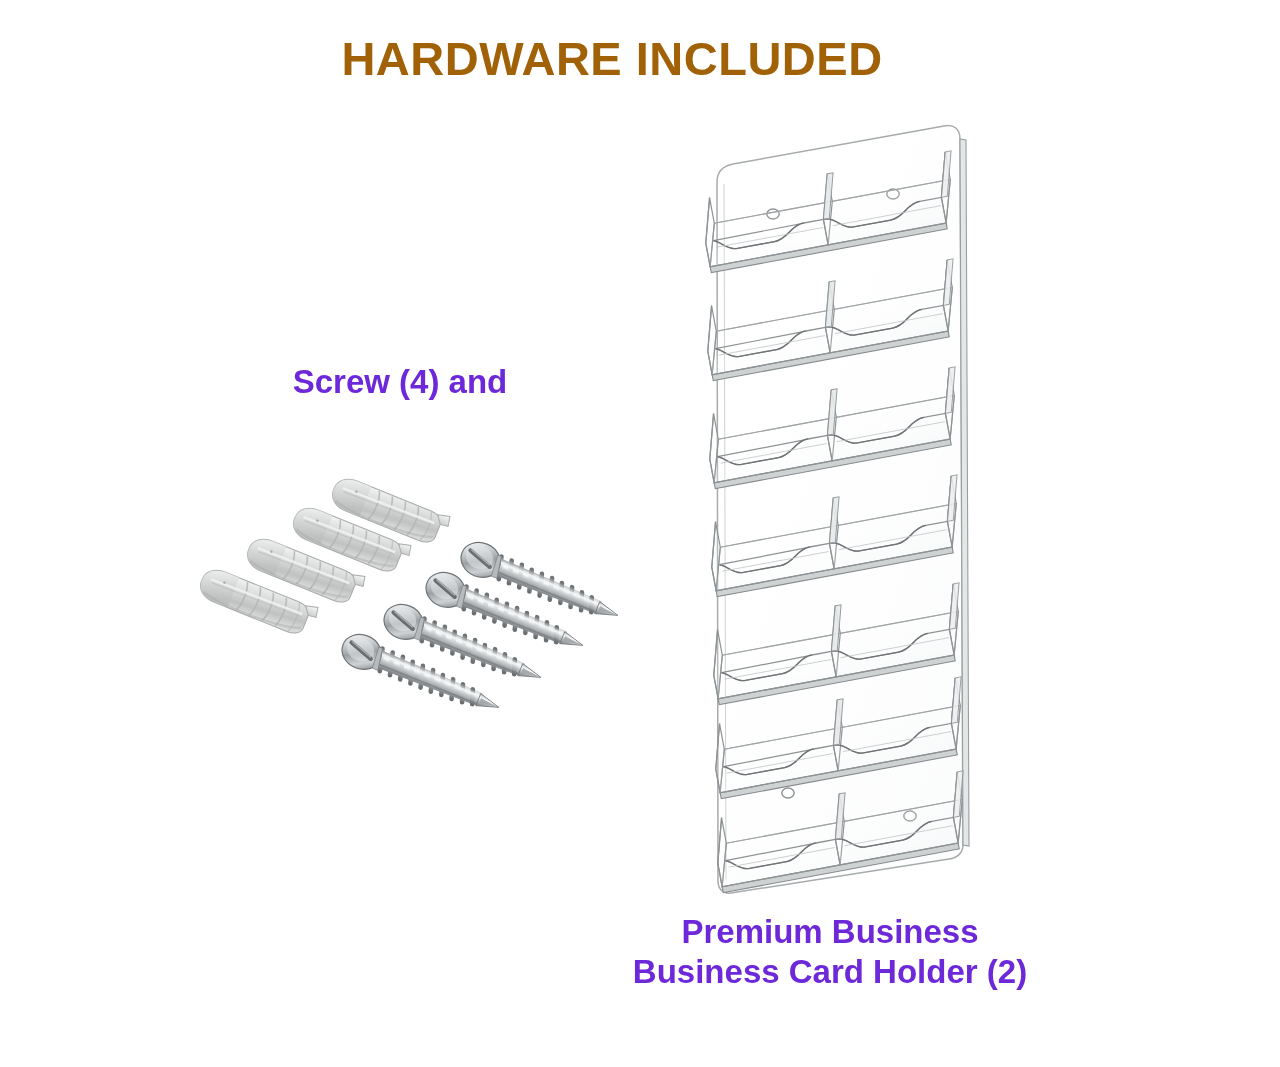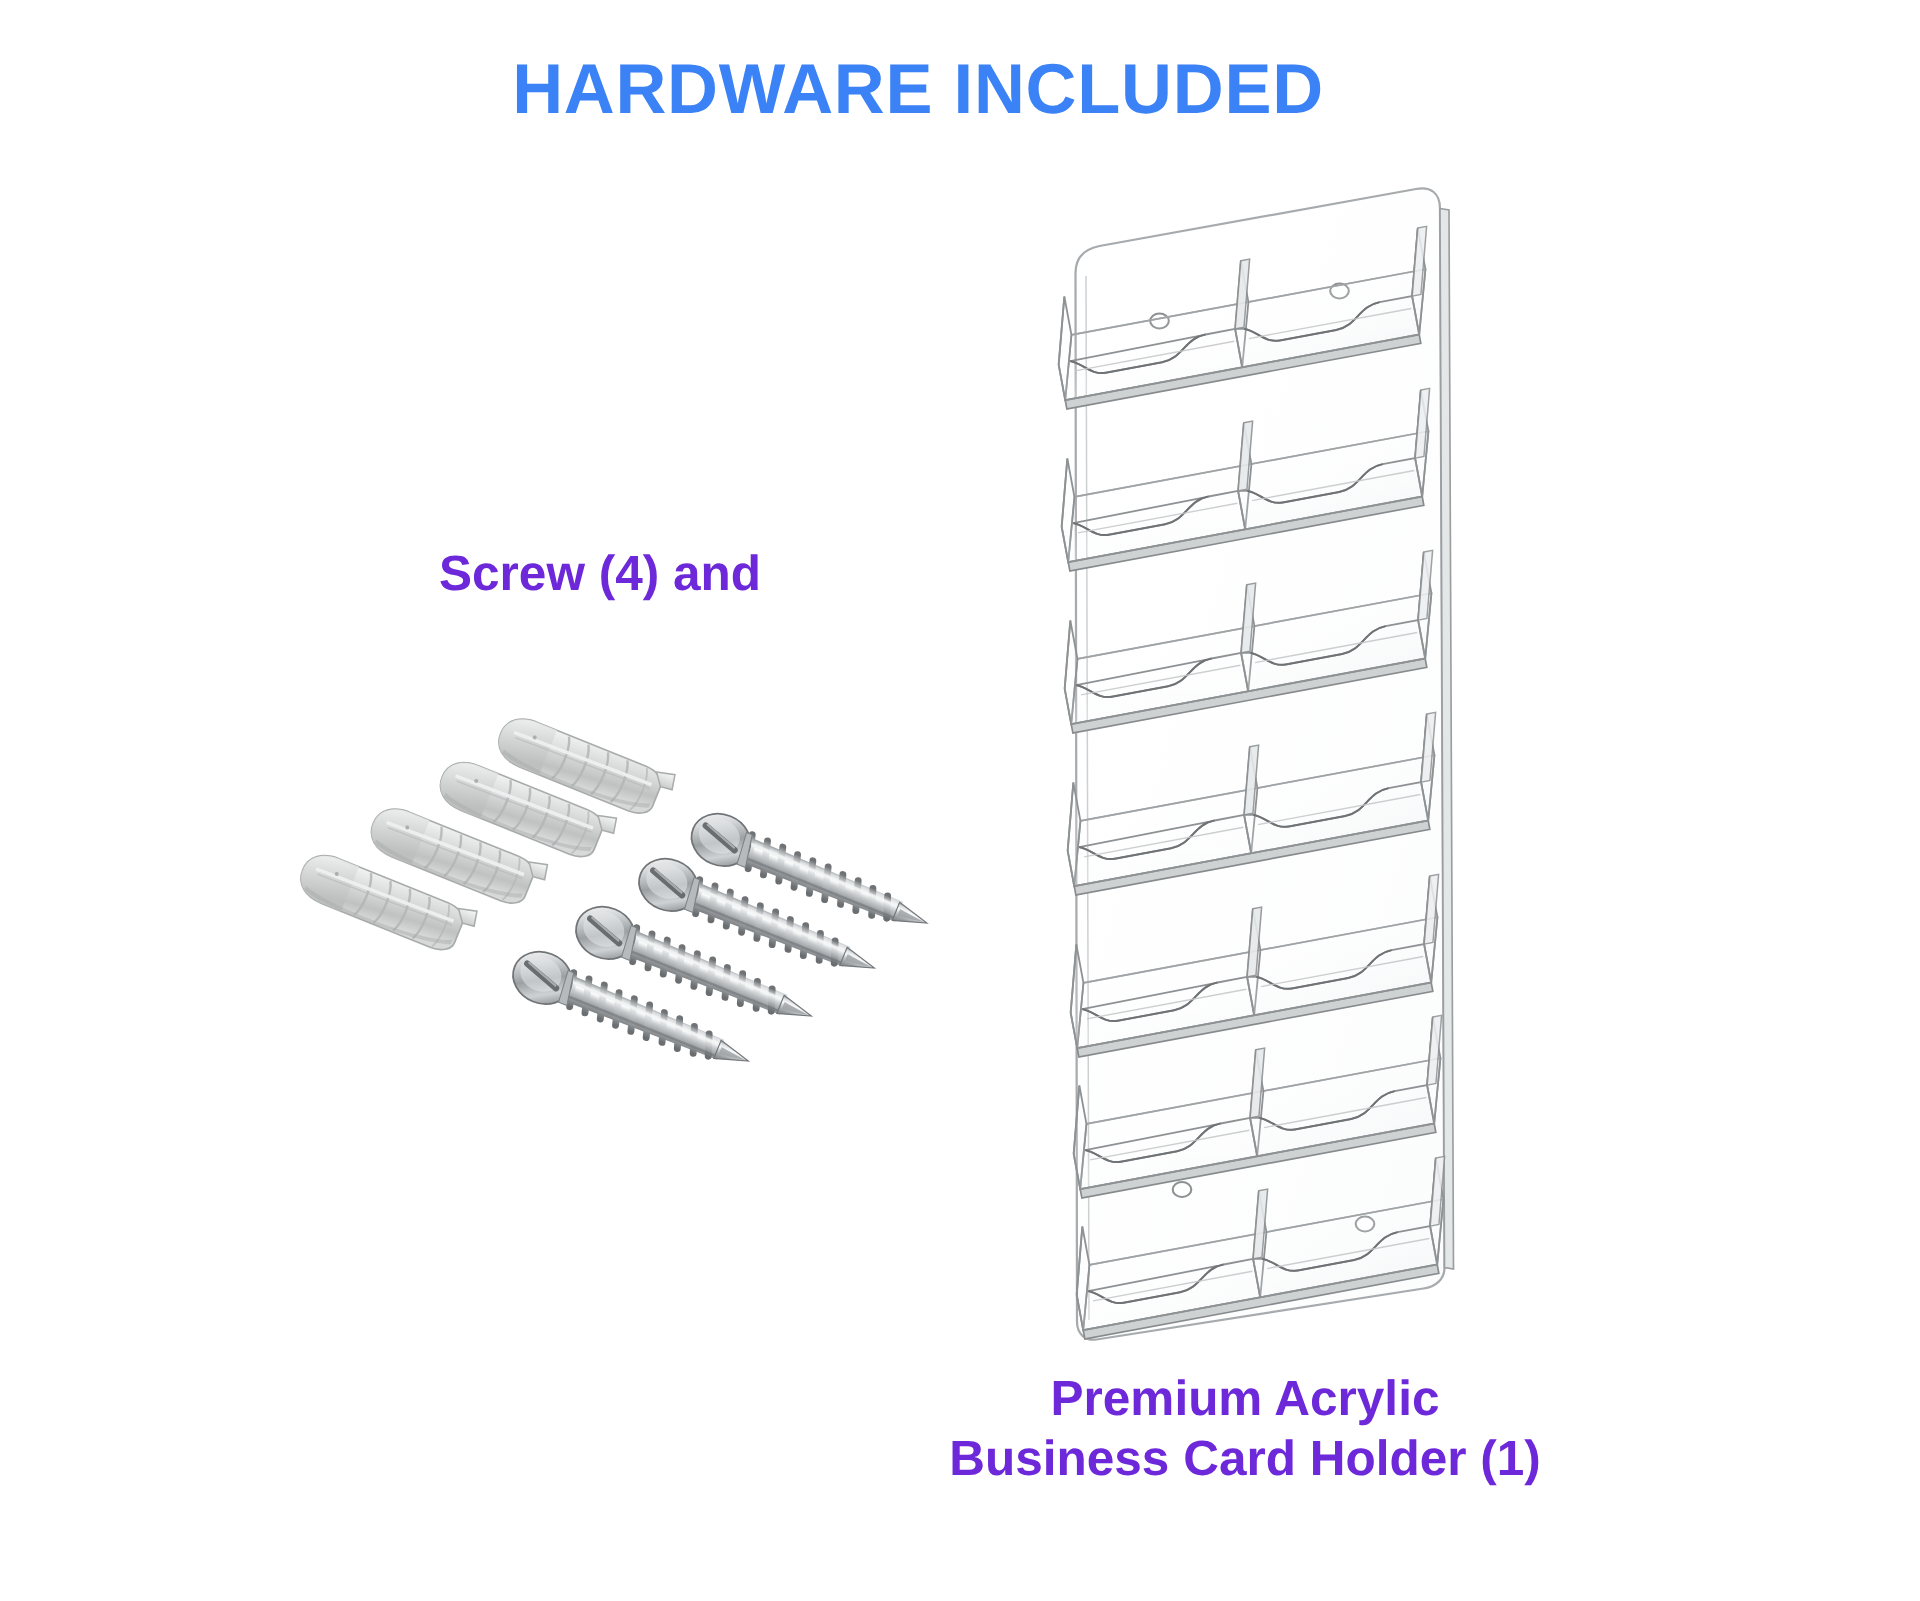--- a/index.html
+++ b/index.html
@@ -28,21 +28,21 @@
   .title {
     position: absolute;
     top: 34px;
     left: 0;
     width: 1224px;
     text-align: center;
     font-family: "Liberation Sans", sans-serif;
     font-weight: bold;
     font-size: 47px;
     letter-spacing: 0.5px;
-    color: #3b82f6;
+    color: #a16207;
     line-height: 1.05;
     white-space: nowrap;
   }
 
   
   .caption {
     position: absolute;
     font-family: "Liberation Sans", sans-serif;
     font-weight: bold;
     color: #6d28d9;
@@ -263,17 +263,17 @@
         <use href="#pocketGlyph" transform="translate(722,842) rotate(-10.5)"></use>
       </g>
     </g>
   </svg>
 
   <div class="caption caption-hardware">
     <span class="cap-line">Screw (4) and</span>
   </div>
 
   <div class="caption caption-holder">
-    <span class="cap-line">Premium Acrylic</span>
-    <span class="cap-line">Business Card Holder (1)</span>
+    <span class="cap-line">Premium Business</span>
+    <span class="cap-line">Business Card Holder (2)</span>
   </div>
 
 </div>
 
 </body></html>

